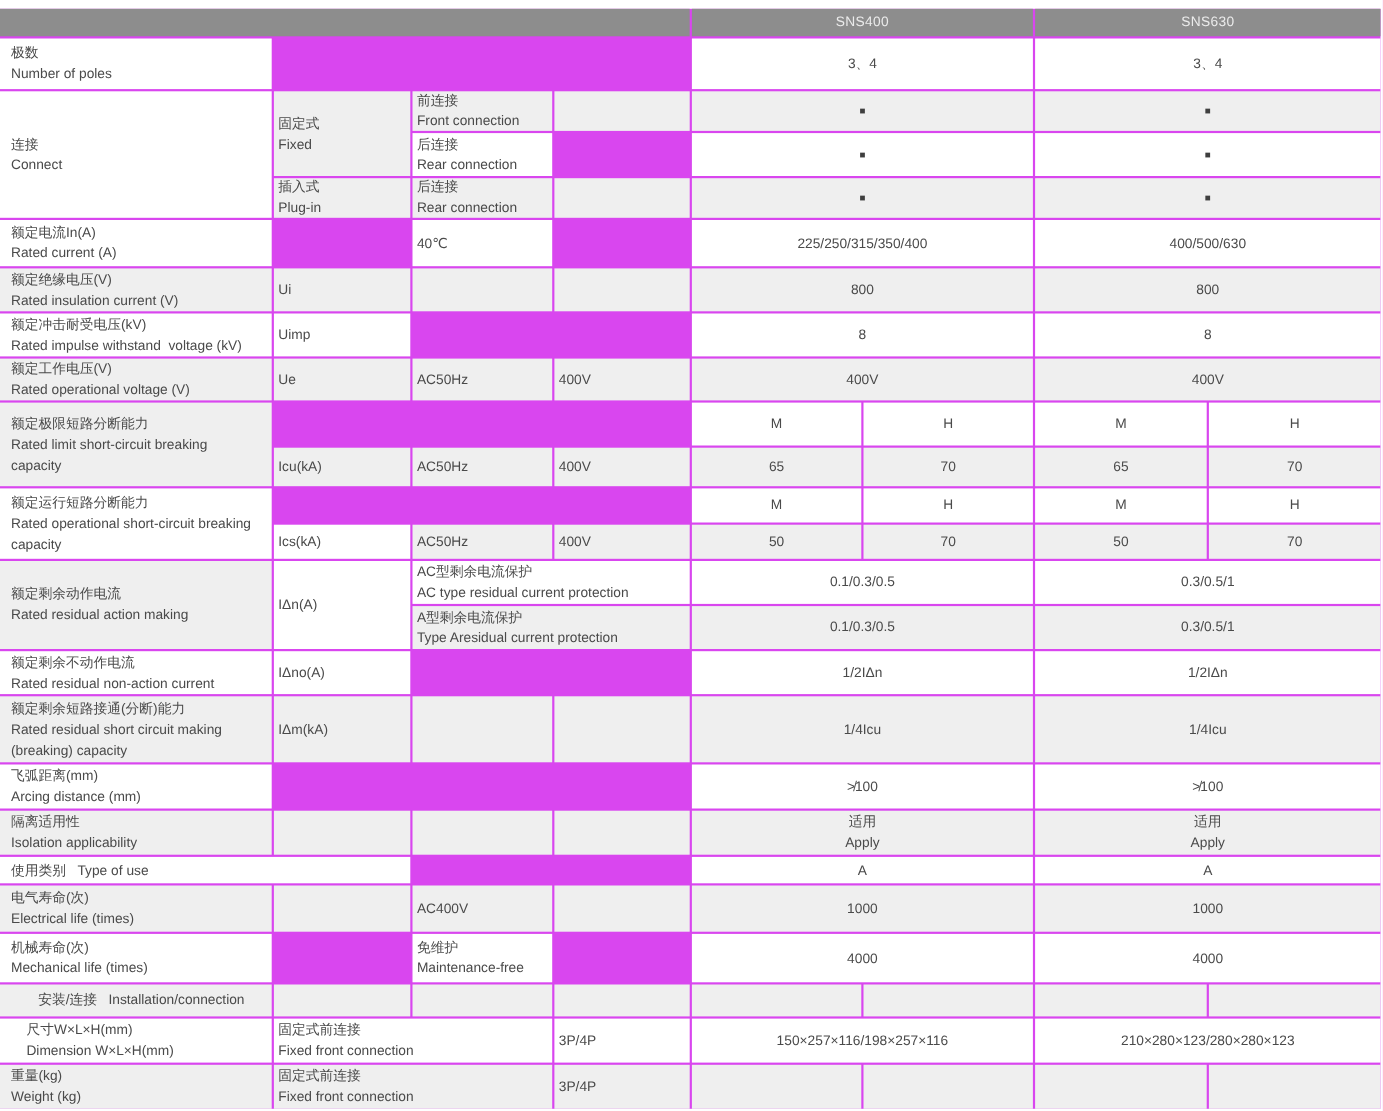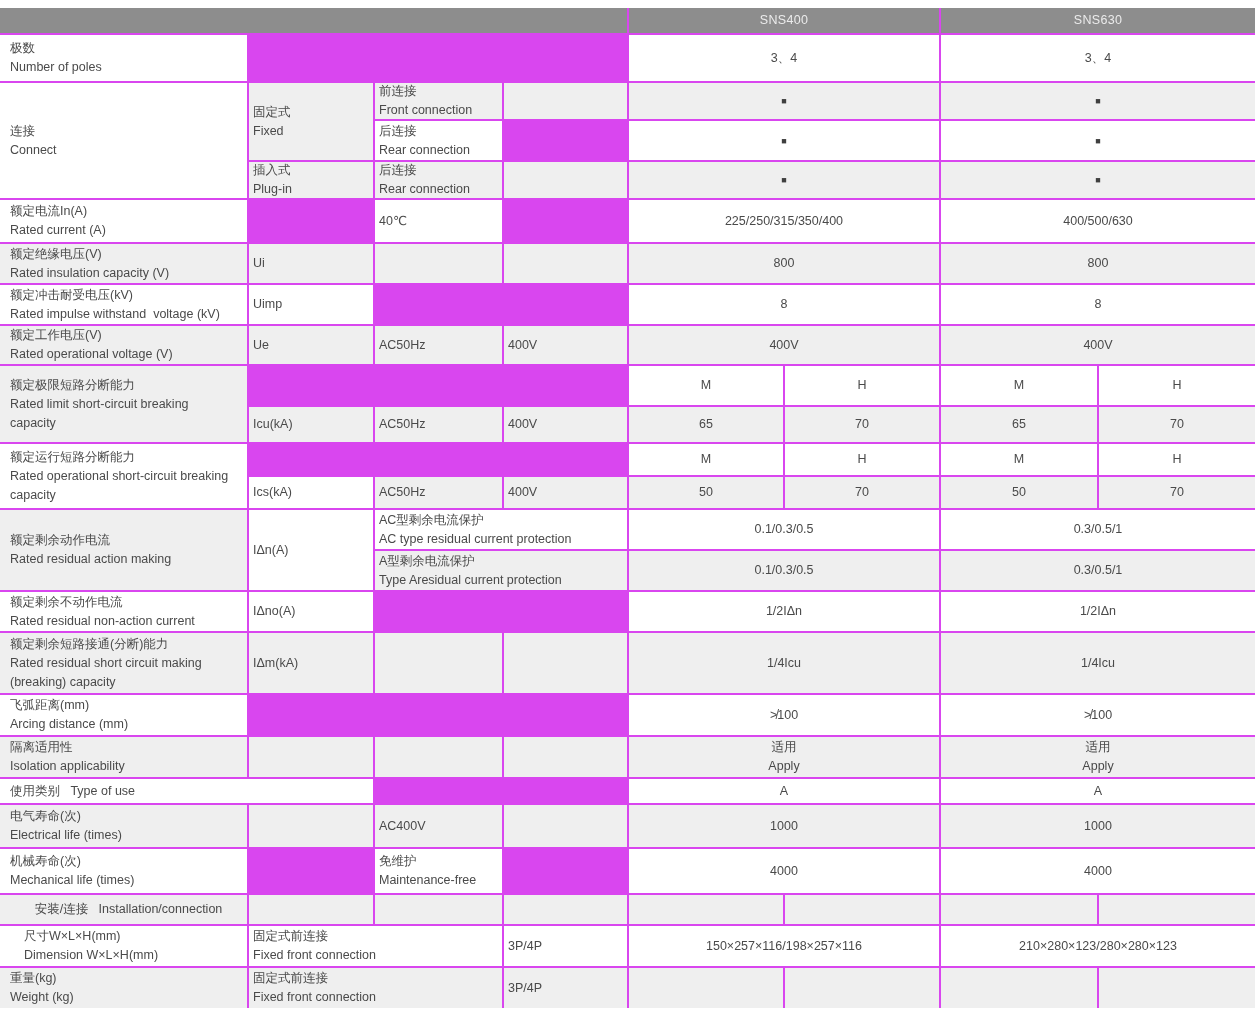--- a/index.html
+++ b/index.html
@@ -103,21 +103,21 @@
         <div class="ln">40℃</div>
       </div>
       <div class="cell center" style="grid-area: 6 / 5 / span 1 / span 2;">
         <div class="ln">225/250/315/350/400</div>
       </div>
       <div class="cell center" style="grid-area: 6 / 7 / span 1 / span 2;">
         <div class="ln">400/500/630</div>
       </div>
       <div class="cell bg-gray c1" style="grid-area: 7 / 1 / span 1 / span 1;">
         <div class="ln">额定绝缘电压(V)</div>
-        <div class="ln">Rated insulation capacity (V)</div>
+        <div class="ln">Rated insulation current (V)</div>
       </div>
       <div class="cell bg-gray pl" style="grid-area: 7 / 2 / span 1 / span 1;">
         <div class="ln">Ui</div>
       </div>
       <div class="cell bg-gray pl" style="grid-area: 7 / 3 / span 1 / span 1;"></div>
       <div class="cell bg-gray pl" style="grid-area: 7 / 4 / span 1 / span 1;"></div>
       <div class="cell bg-gray center" style="grid-area: 7 / 5 / span 1 / span 2;">
         <div class="ln">800</div>
       </div>
       <div class="cell bg-gray center" style="grid-area: 7 / 7 / span 1 / span 2;">

